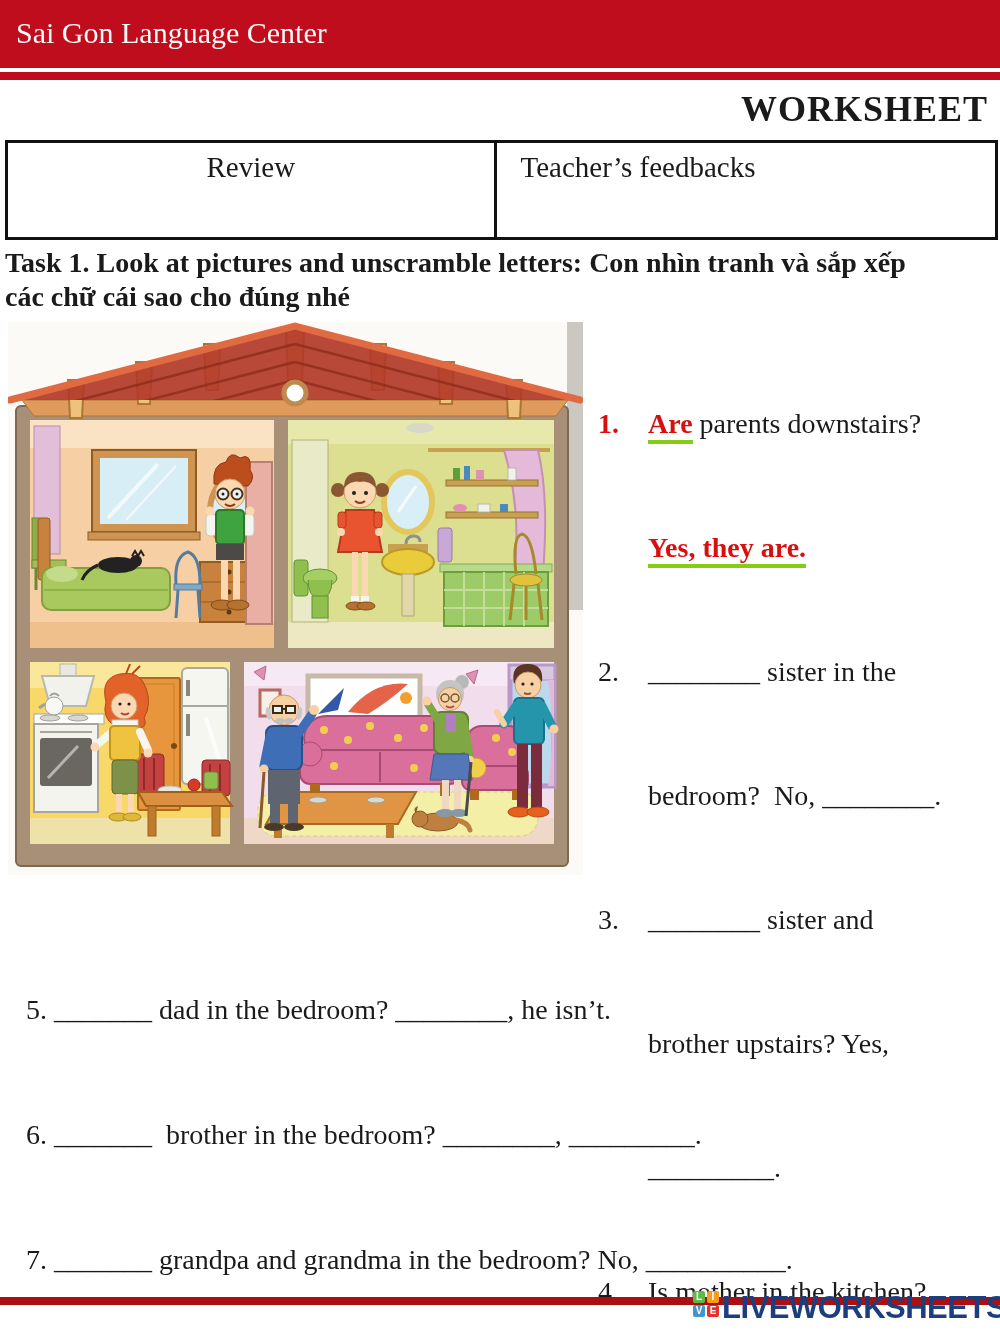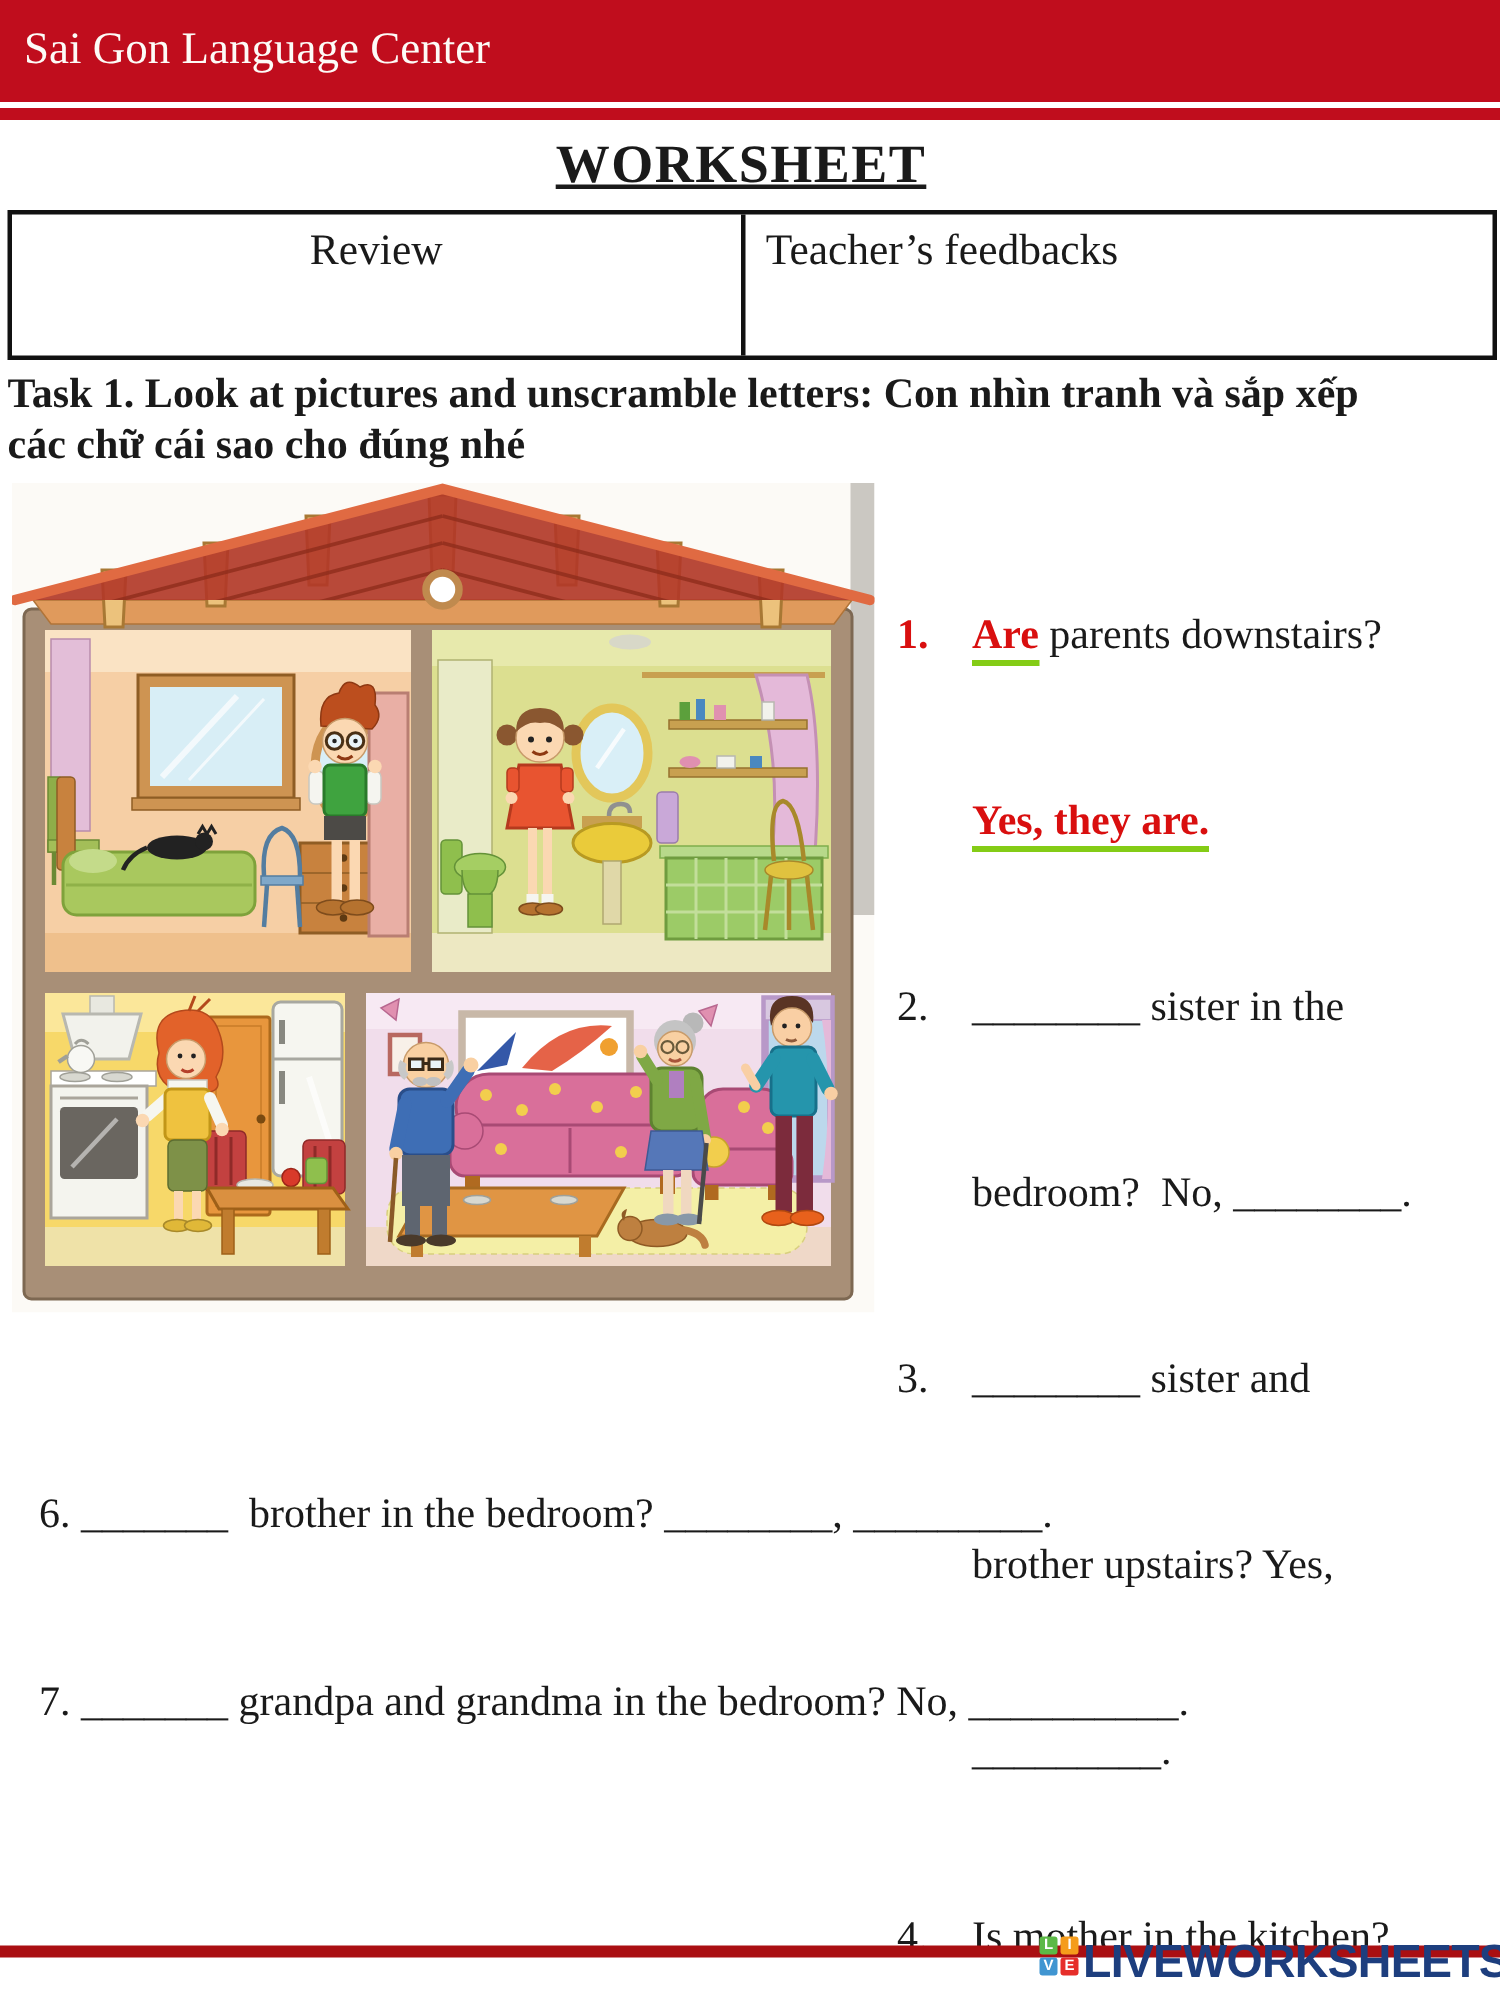--- a/index.html
+++ b/index.html
@@ -5,28 +5,28 @@
   html,body { margin:0; padding:0; }
   body {
     width:1000px; height:1333px; position:relative; background:#ffffff;
     font-family:"Liberation Serif","DejaVu Serif",serif; color:#1a1a1a;
     overflow:hidden;
   }
   
   .topbar { position:absolute; left:0; top:0; width:1000px; height:68px; background:#c00d1d;padding-left:19px; }
   .topbar .school { position:absolute; left:16px; top:0; line-height:66px; font-size:30px; color:#fdfbf7; }
   .topline { position:absolute; left:0; top:72px; width:1000px; height:8px; background:#c00d1d; }
-  .sheet-title { position:absolute; left:0; top:88px; width:988px; text-align:center;
-    font-size:36px; font-weight:bold; letter-spacing:1px;text-decoration:underline; }
+  .sheet-title { position:absolute; left:0; top:88px; width:988px; text-align:right;
+    font-size:36px; font-weight:bold; letter-spacing:1px; }
   
   .info-table { position:absolute; left:5px; top:140px; width:987px; height:94px;
     border:3px solid #111; display:flex;font-family:Liberation Serif, serif; }
   .info-cell { font-size:29px; padding-top:8px; box-sizing:border-box; }
   .cell-review { width:49.5%; border-right:3px solid #111; text-align:center; }
-  .cell-feedback { flex:1; padding-left:14px; }
+  .cell-feedback { flex:1; padding-left:24px; }
   
   .task-head { position:absolute; left:5px; top:246px; width:985px;
     font-weight:bold; font-size:28px; line-height:34px; }
   
   .picture-wrap { position:absolute; left:8px; top:322px; width:575px; height:553px; }
   
   .side-qs { position:absolute; left:598px; top:330px; width:398px; font-size:28px; white-space:pre-wrap; }
   .sq { height:60px; line-height:60px; }
   .qnum { display:inline-block; width:50px; }
   .cont { padding-left:50px; }
@@ -435,20 +435,21 @@
   <div class="sq"><span class="qnum">2.</span><span>________ sister in the</span></div>
   <div class="sq cont">bedroom?  No, ________.</div>
   <div class="sq"><span class="qnum">3.</span><span>________ sister and</span></div>
   <div class="sq cont">brother upstairs? Yes,</div>
   <div class="sq cont">_________.</div>
   <div class="sq"><span class="qnum">4.</span><span>Is mother in the kitchen?</span></div>
   
 </div>
 
 <div class="bottom-qs">
+  <div class="bq">5. _______ dad in the bedroom? ________, he isn’t.</div>
   <div class="bq">6. _______  brother in the bedroom? ________, _________.</div>
   <div class="bq">7. _______ grandpa and grandma in the bedroom? No, __________.</div>
   
   
   
 </div>
 
 <div class="footbar"></div>
 <div class="lw-logo">
   <div class="lw-sq" style="background:#5cb947">L</div>

